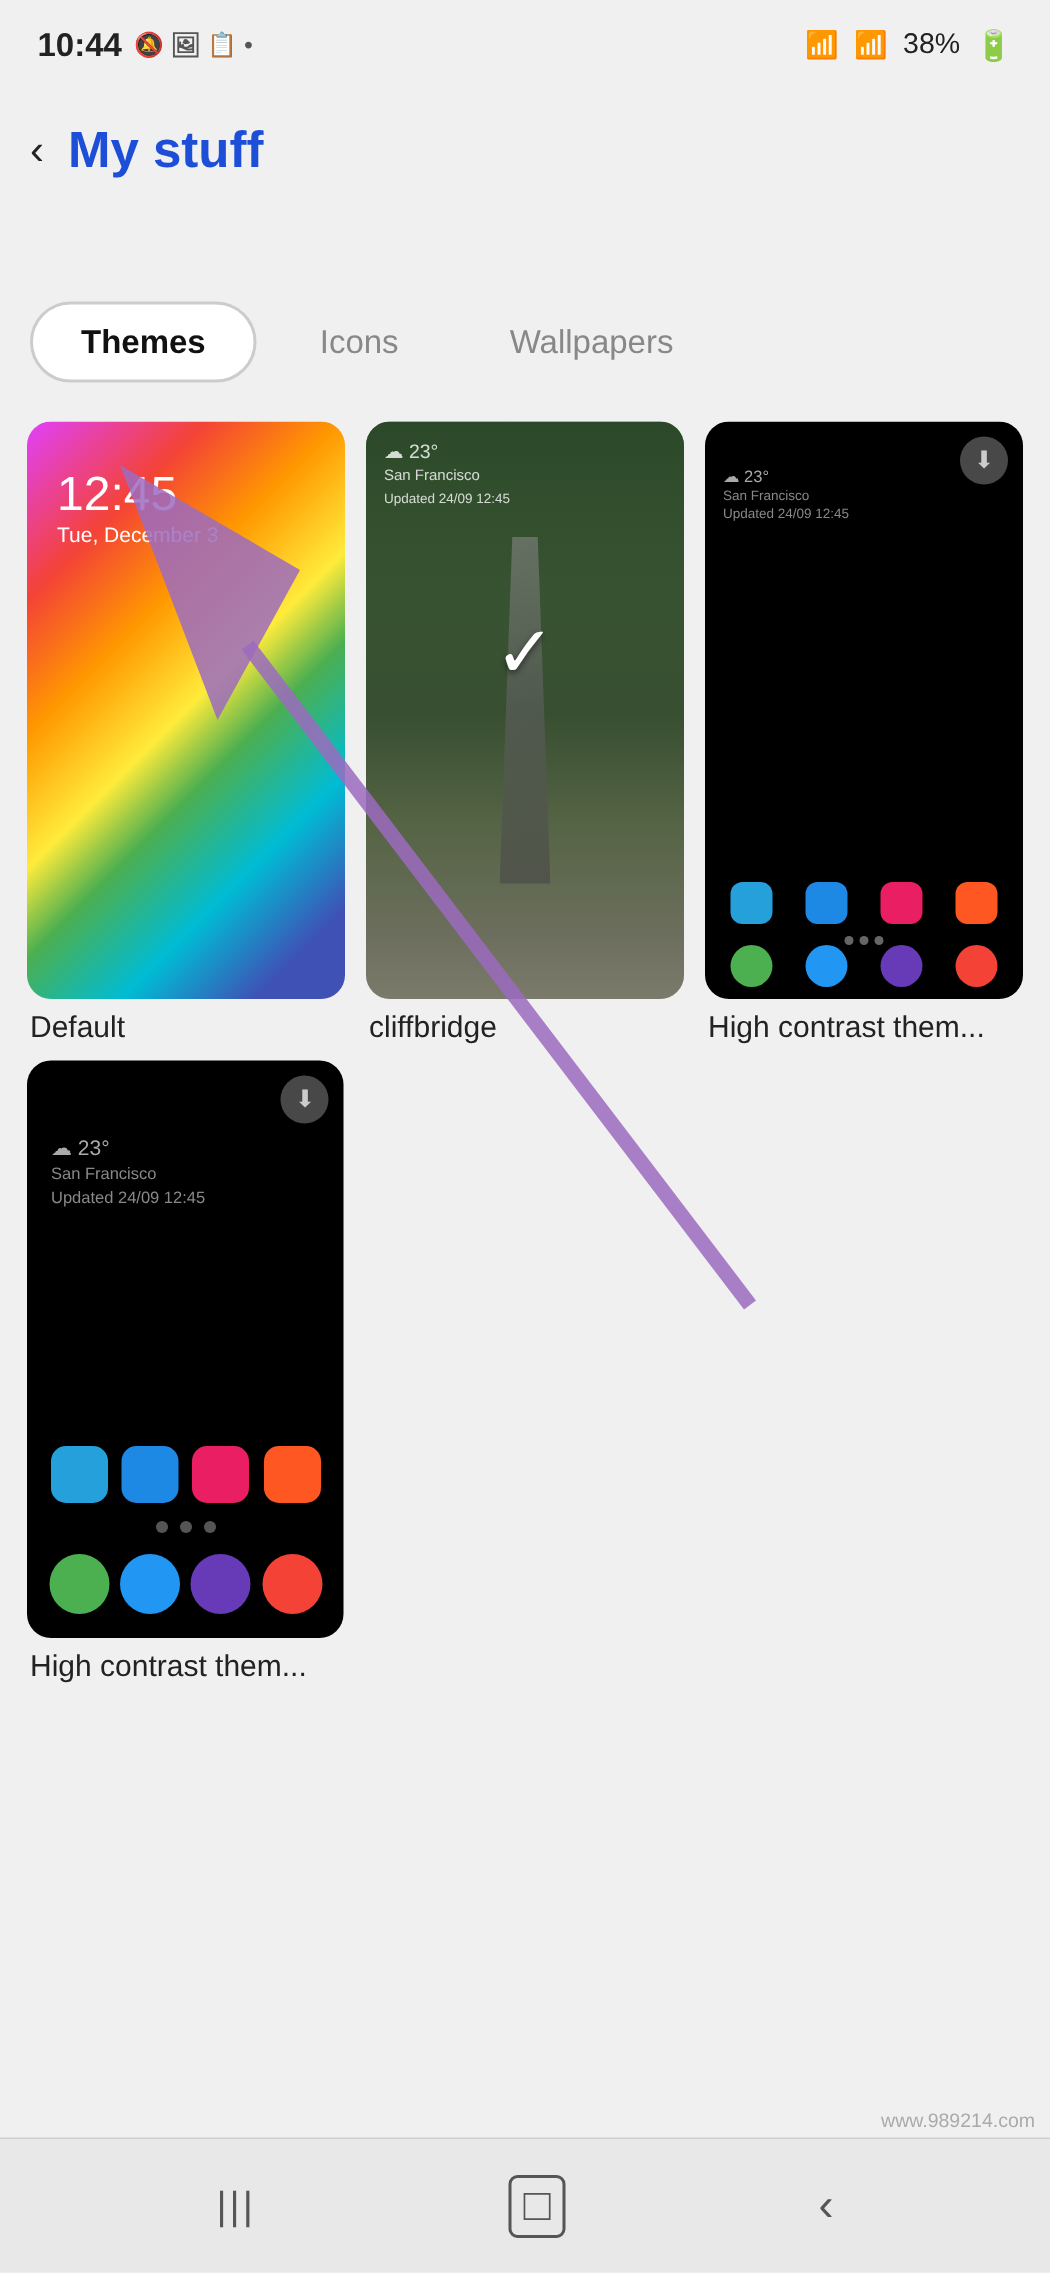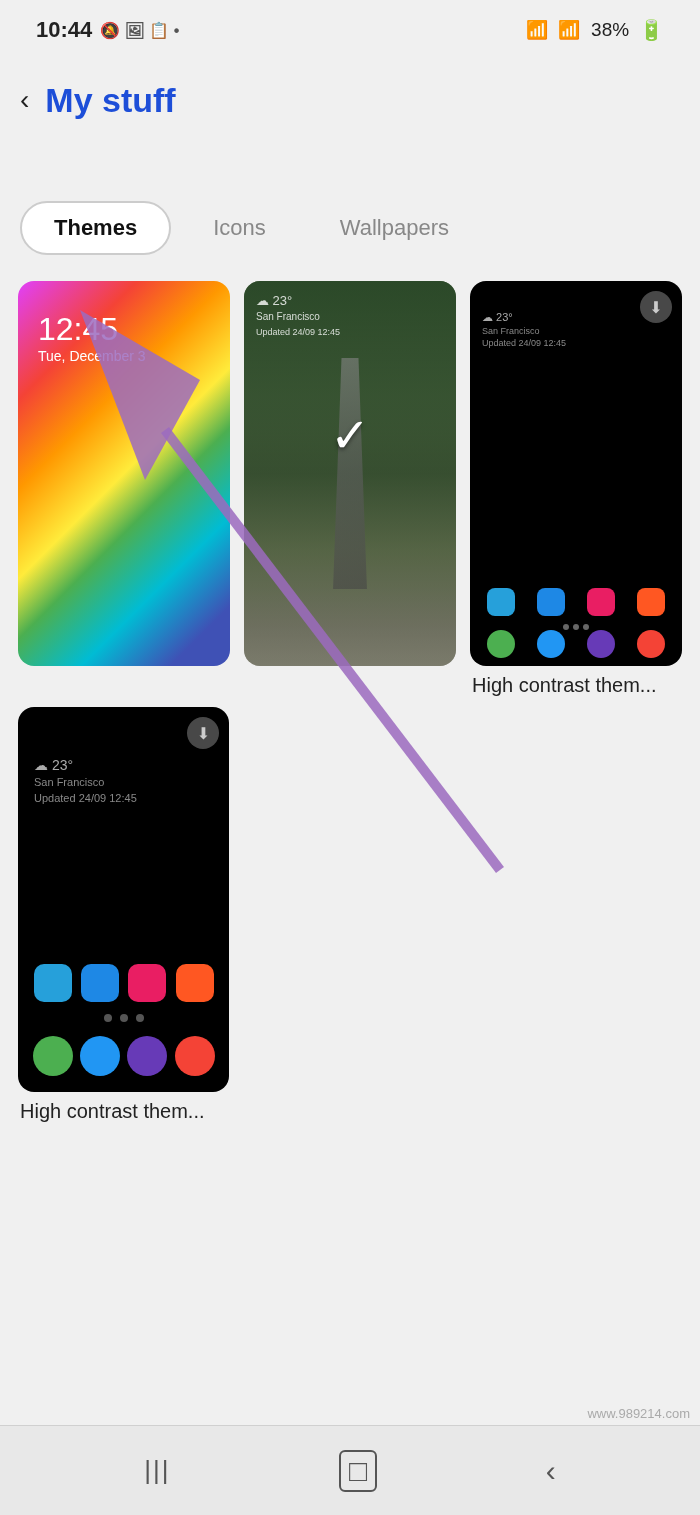--- a/index.html
+++ b/index.html
@@ -13,21 +13,21 @@
     }
 
     
     .status-bar {
       width: 100%;
       height: 60px;
       background: #f0f0f0;
       display: flex;
       align-items: center;
       justify-content: space-between;
-      padding: 0 36px;
+      padding: 0 25px;
     }
     .status-left {
       font-size: 22px;
       font-weight: 600;
       color: #222;
       display: flex;
       align-items: center;
       gap: 8px;
     }
     .status-right {
@@ -354,31 +354,33 @@
 
   <div class="theme-item">
     <div class="theme-thumbnail">
       <div class="thumb-default">
         <div class="thumb-default-clock">
           <div class="time">12:45</div>
           <div class="date">Tue, December 3</div>
         </div>
       </div>
     </div>
+    <span class="theme-label">Default</span>
   </div>
 
   <div class="theme-item">
     <div class="theme-thumbnail">
       <div class="thumb-cliffbridge">
         <div class="thumb-cliffbridge-overlay"></div>
         <div class="thumb-cliffbridge-road"></div>
         <div class="thumb-status" style="font-size:13px; color:rgba(255,255,255,0.8);">☁ 23°<br><span style="font-size:10px;">San Francisco</span><br><span style="font-size:9px;">Updated 24/09 12:45</span></div>
         <div class="checkmark">✓</div>
       </div>
     </div>
+    <span class="theme-label">cliffbridge</span>
   </div>
 
   <div class="theme-item">
     <div class="theme-thumbnail">
       <div class="thumb-hc">
         <div class="download-badge">⬇</div>
         <div class="hc-status" style="font-size:11px; color:#aaa; top:30px;">☁ 23°<br><span style="font-size:9px; color:#888;">San Francisco<br>Updated 24/09 12:45</span></div>
         <div class="hc-apps">
           <div class="hc-app-icon app-settings"></div>
           <div class="hc-app-icon app-calendar"></div>

